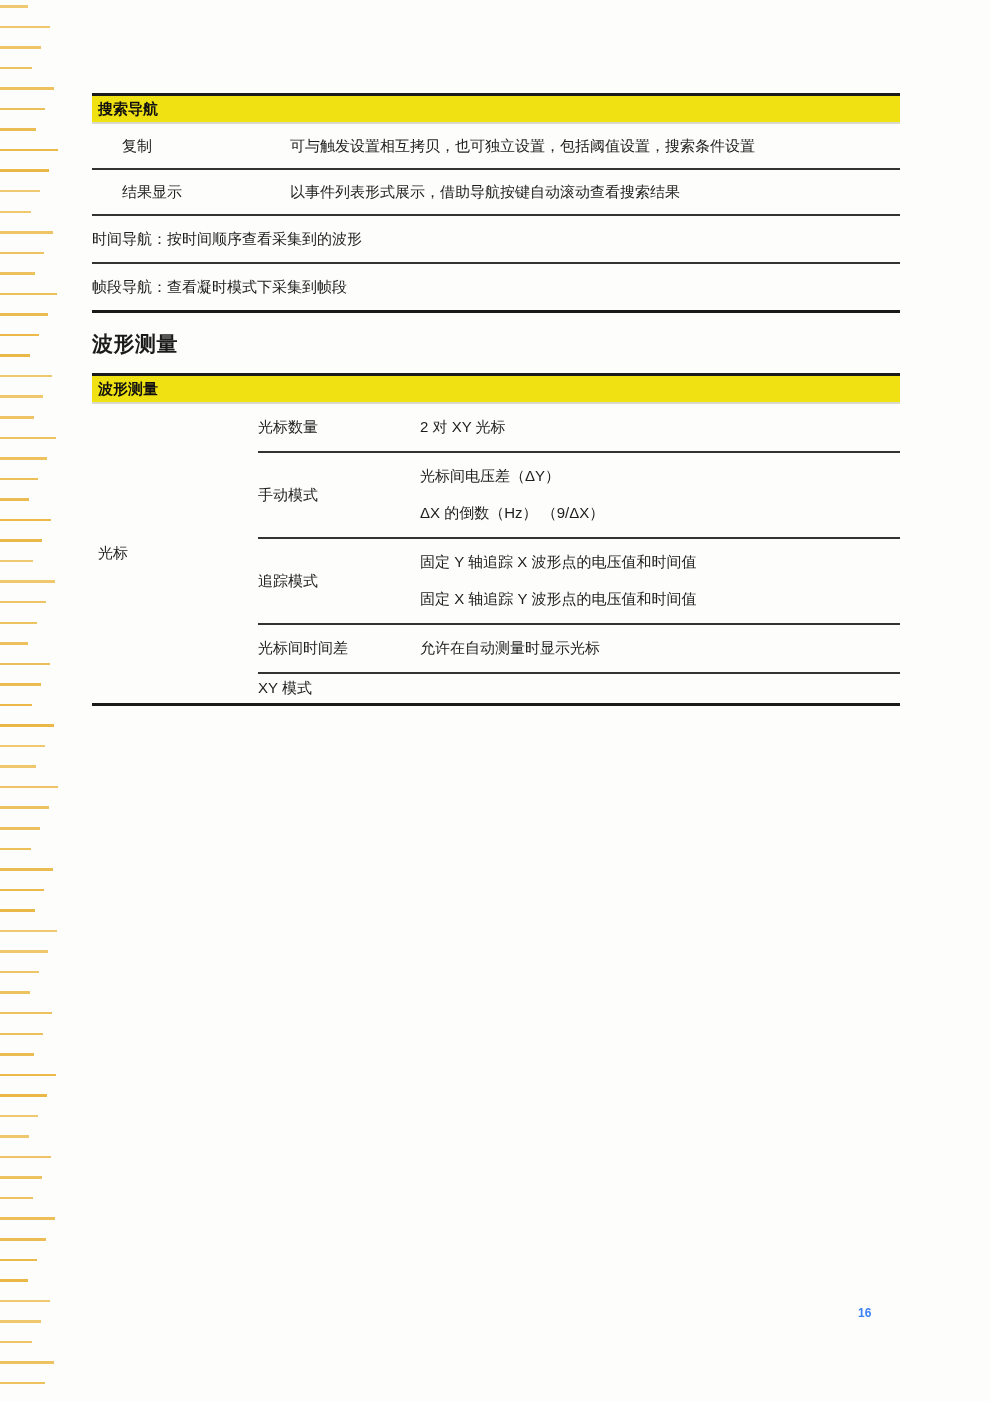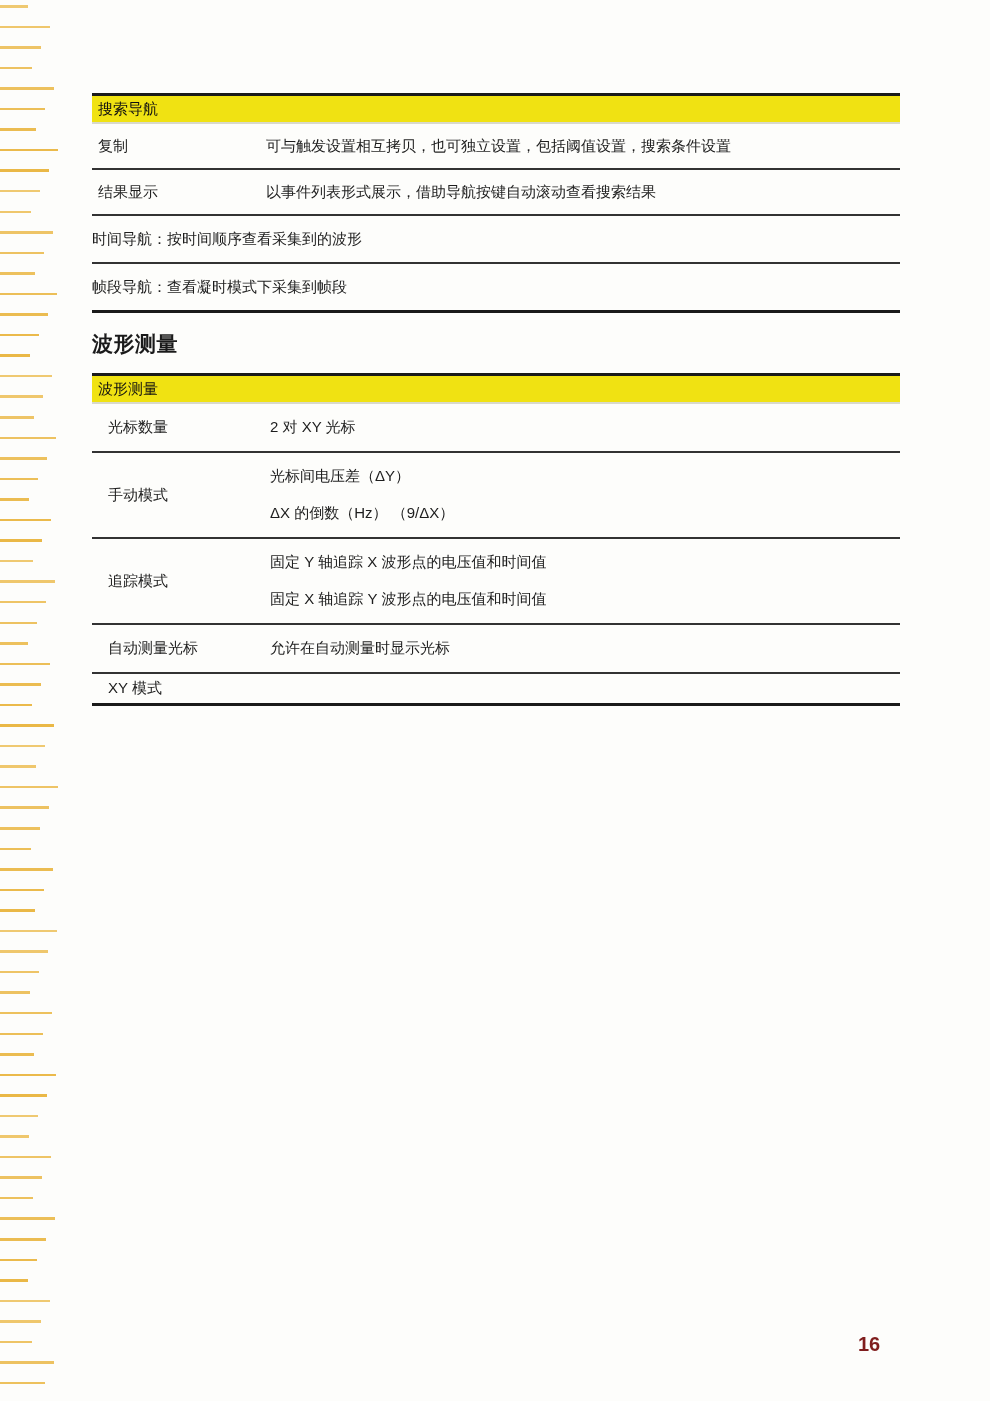--- a/index.html
+++ b/index.html
@@ -22,28 +22,28 @@
   .spec-table { border-bottom: 3px solid #1a1a1a; }
   .spec-table.first { margin-top: 93px; }
 
   .bar {
     border-top: 3px solid #1a1a1a;
     border-bottom: 2px solid #d9d9cb;
     background: var(--bar-yellow, #f0e212);
     height: 26px;
     line-height: 26px;
     padding-left: 6px;
-    font-weight: 400;
+    font-weight: 700;
     color: #111;
   }
 
   
   .row { display: flex; }
   .row.r-line { border-bottom: 2px solid #333333; }
-  .c1 { width: 160px; padding-left: 6px; display: flex; align-items: center; }
+  .c1 { width: 160px; padding-left: 6px; display: flex; align-items: center; margin-left: 24px; }
   .c2 { flex: 1; display: flex; align-items: center; margin-left: 8px; }
   .row.simple { min-height: 44px; }
   .nav-group { display: flex; }
   .subcol { flex: 1; }
   .subrow { min-height: 46px; display: flex; align-items: center; }
   .subrow.bt { border-top: 2px solid #333333; }
 
   .section-heading {
     margin: 17px 0 15px 0;
     font-size: 21px;
@@ -51,31 +51,31 @@
     color: #1a1a1a;
     letter-spacing: 0.5px;
   }
 
   
   .t2body { display: flex; }
   .gcol { width: 160px; padding-left: 6px; display: flex; align-items: center; }
   .groups { flex: 1; }
   .group { display: flex; padding: 5px 0; }
   .group + .group { border-top: 2px solid #333333; }
-  .glabel { width: 162px; display: flex; align-items: center; margin-left: 16px; }
+  .glabel { width: 162px; display: flex; align-items: center; }
   .gvals { flex: 1; }
   .gline { min-height: 37px; display: flex; align-items: center; }
 
   .pageno {
     position: absolute;
     left: 858px;
-    top: 1333px;
+    top: 1306px;
     font-weight: 700;
-    font-size: 20px;
-    color: #7f1d1d;
+    font-size: 12px;
+    color: #3b82f6;
   }
 </style>
 </head>
 <body>
 
 <div class="page">
 
   <div class="stripes">
       <div class="stripe" style="top: 5px; width: 28px; opacity: 0.72;"></div>
       <div class="stripe" style="top: 25.55px; width: 50px; opacity: 0.75;"></div>
@@ -173,20 +173,21 @@
     </section>
 
     <h2 class="section-heading">波形测量</h2>
 
     <section class="spec-table">
       <div class="bar">
         <span>波形测量</span>
       </div>
 
       <div class="t2body">
+        <div class="gcol">光标</div>
         <div class="groups">
 
           <div class="group">
             <div class="glabel">光标数量</div>
             <div class="gvals">
               <div class="gline">2 对 XY 光标</div>
             </div>
           </div>
 
           <div class="group">
@@ -199,21 +200,21 @@
 
           <div class="group">
             <div class="glabel">追踪模式</div>
             <div class="gvals">
               <div class="gline">固定 Y 轴追踪 X 波形点的电压值和时间值</div>
               <div class="gline">固定 X 轴追踪 Y 波形点的电压值和时间值</div>
             </div>
           </div>
 
           <div class="group">
-            <div class="glabel">自动测量光标</div>
+            <div class="glabel">光标间时间差</div>
             <div class="gvals">
               <div class="gline">允许在自动测量时显示光标</div>
             </div>
           </div>
 
           <div class="group">
             <div class="glabel">XY 模式</div>
           </div>
 
         </div>

